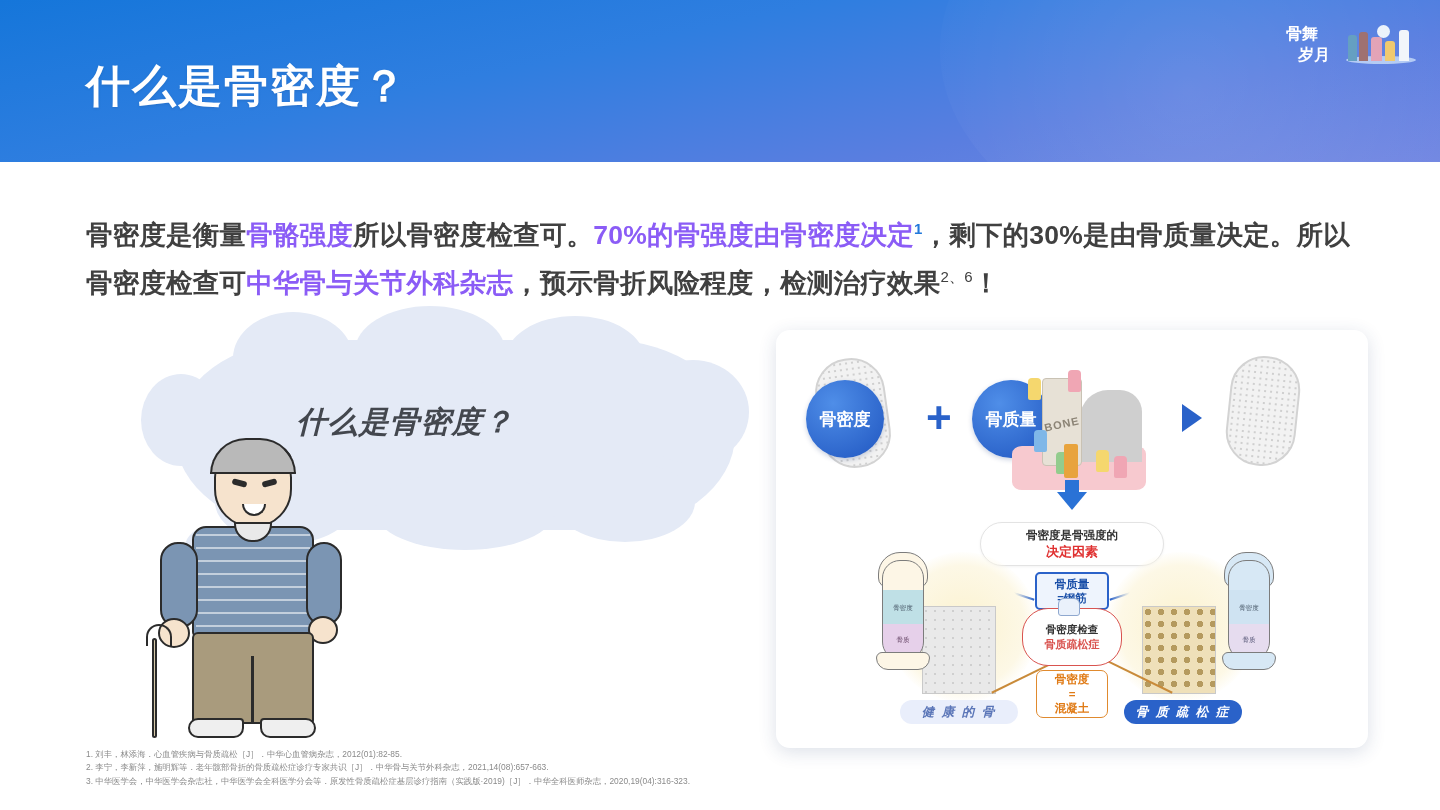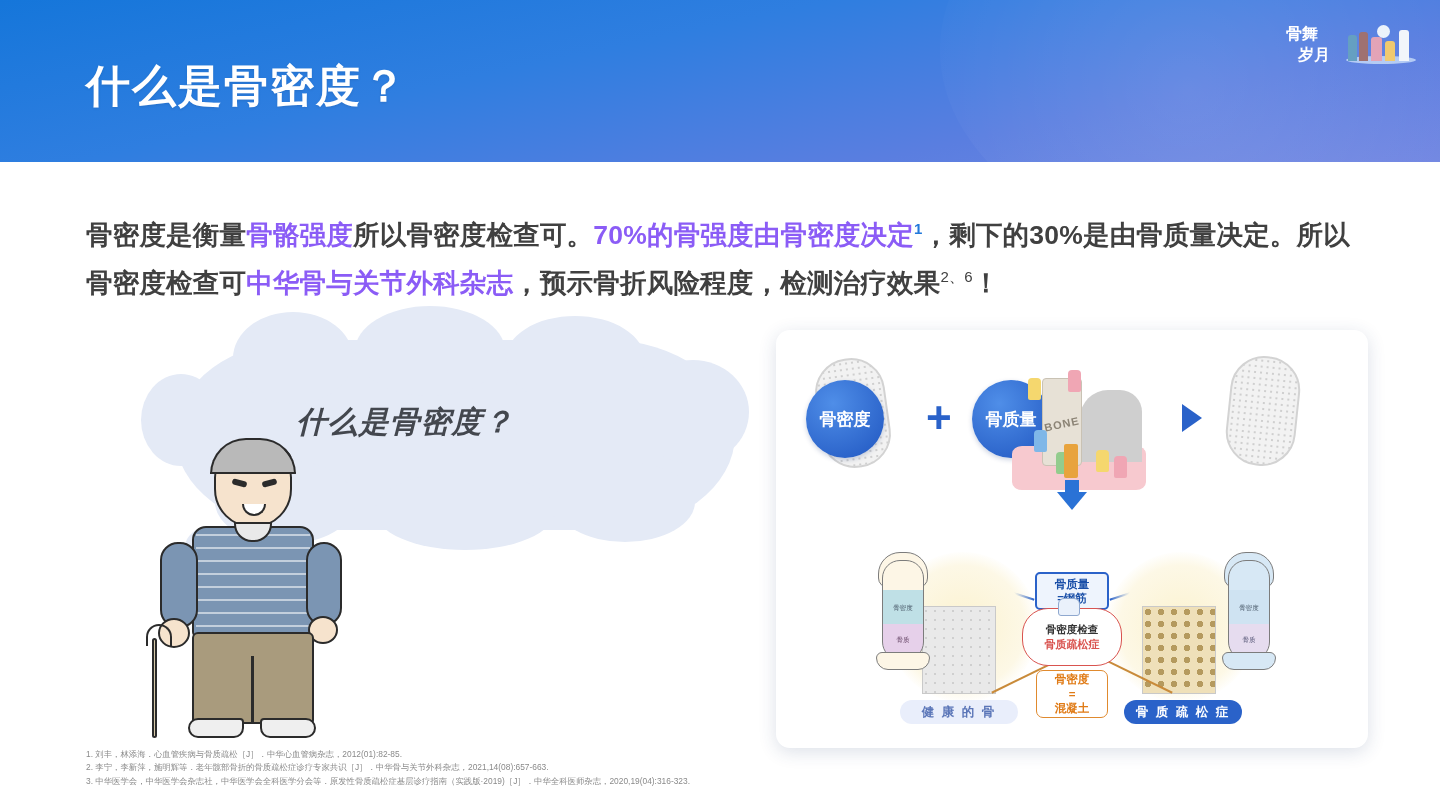--- a/index.html
+++ b/index.html
@@ -158,21 +158,21 @@
   }
   .cube.healthy{ background: radial-gradient(circle at 3px 4px,#cfcfcf .9px,transparent 1px) 0 0/9px 9px, #e9e9e9; }
   .cube.porous{ background: radial-gradient(circle at 5px 5px,#b59a5e 3.2px,transparent 3.4px) 0 0/13px 12px, #efe0b9; }
   .bars{ position:absolute; top:-14px; height:18px; display:flex; gap:4px; }
   .bars i{ display:block; width:3px; height:18px; background:#4a82cf; }
   .bars.rust i{ background:#c2812f; }
 
   .tag{
     position:absolute; height:24px; border-radius:12px;
     display:flex; align-items:center; justify-content:center;
-    font-size:12.5px; font-weight:bold; letter-spacing:2px;
+    font-size:12.5px; font-weight:bold; letter-spacing:2px;font-style:italic;
   }
   .tag.light{ background:#e9eefb; color:#5b76b8; width:118px; }
   .tag.solid{ background:#2a62c9; color:#fff; width:118px; }
 
   .cloud-note{
     position:absolute; left:50%; margin-left:-50px; top:278px;
     width:100px; height:58px; border:1.5px solid #d9534f; border-radius:26px;
     background:#fff; display:flex; flex-direction:column;
     align-items:center; justify-content:center; z-index:6;
   }
@@ -296,20 +296,24 @@
       </div>
 
       <div class="tri" style="left:406px; top:52px;"></div>
 
       <div class="bone-deco" style="left:452px; top:4px; transform:rotate(6deg);"></div>
     </div>
 
     <div class="arrow-stem"></div>
     <div class="arrow-down"></div>
 
+    <div class="pill-note">
+      <span class="t1">骨密度是骨强度的</span>
+      <span class="t2">决定因素</span>
+    </div>
 
     <div class="rebar-box">
       <span>骨质量</span>
       <span>=钢筋</span>
     </div>
     <div class="vline" style="left:190px; top:258px; width:70px; height:1.5px; transform:rotate(18deg);"></div>
     <div class="vline" style="left:332px; top:258px; width:70px; height:1.5px; transform:rotate(-18deg);"></div>
 
     <div class="halo" style="left:112px; top:222px;"></div>
     <div class="halo" style="left:330px; top:222px;"></div>

